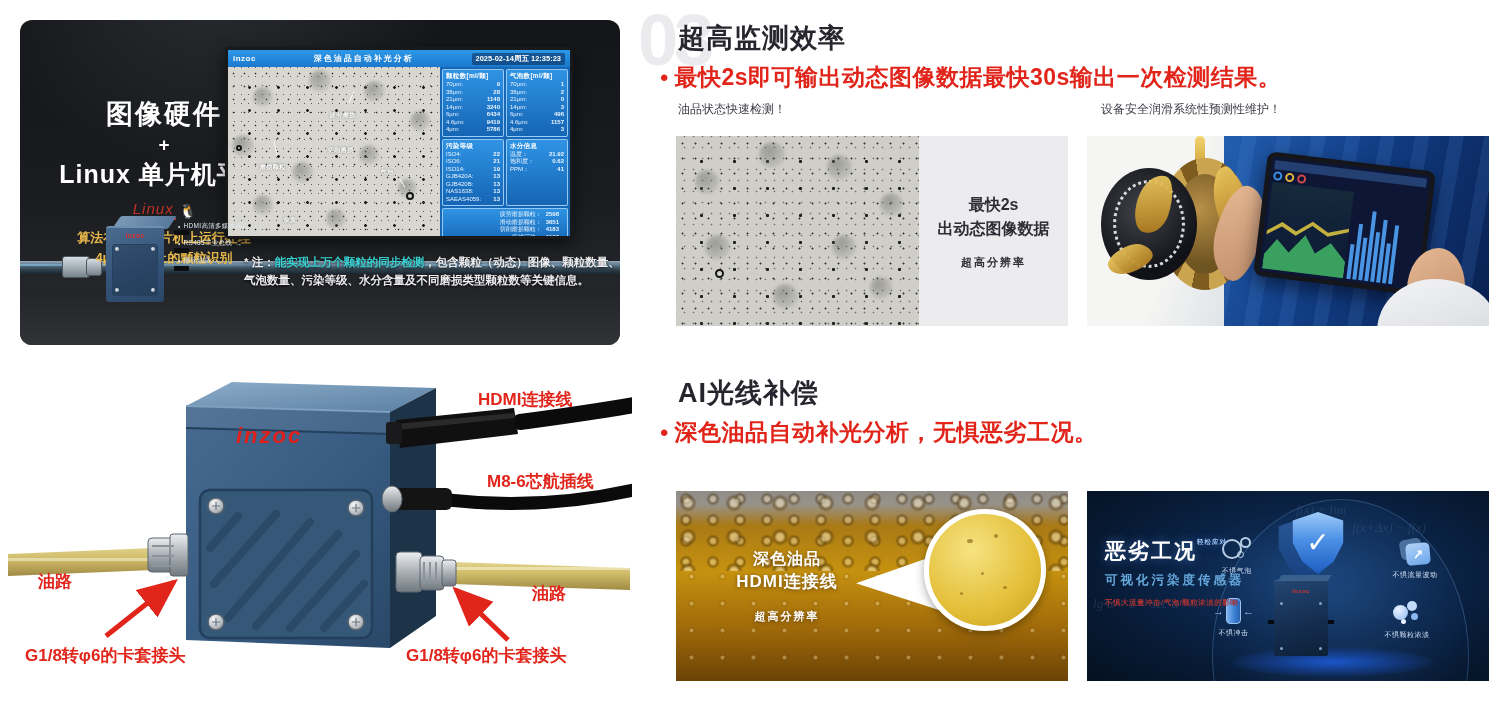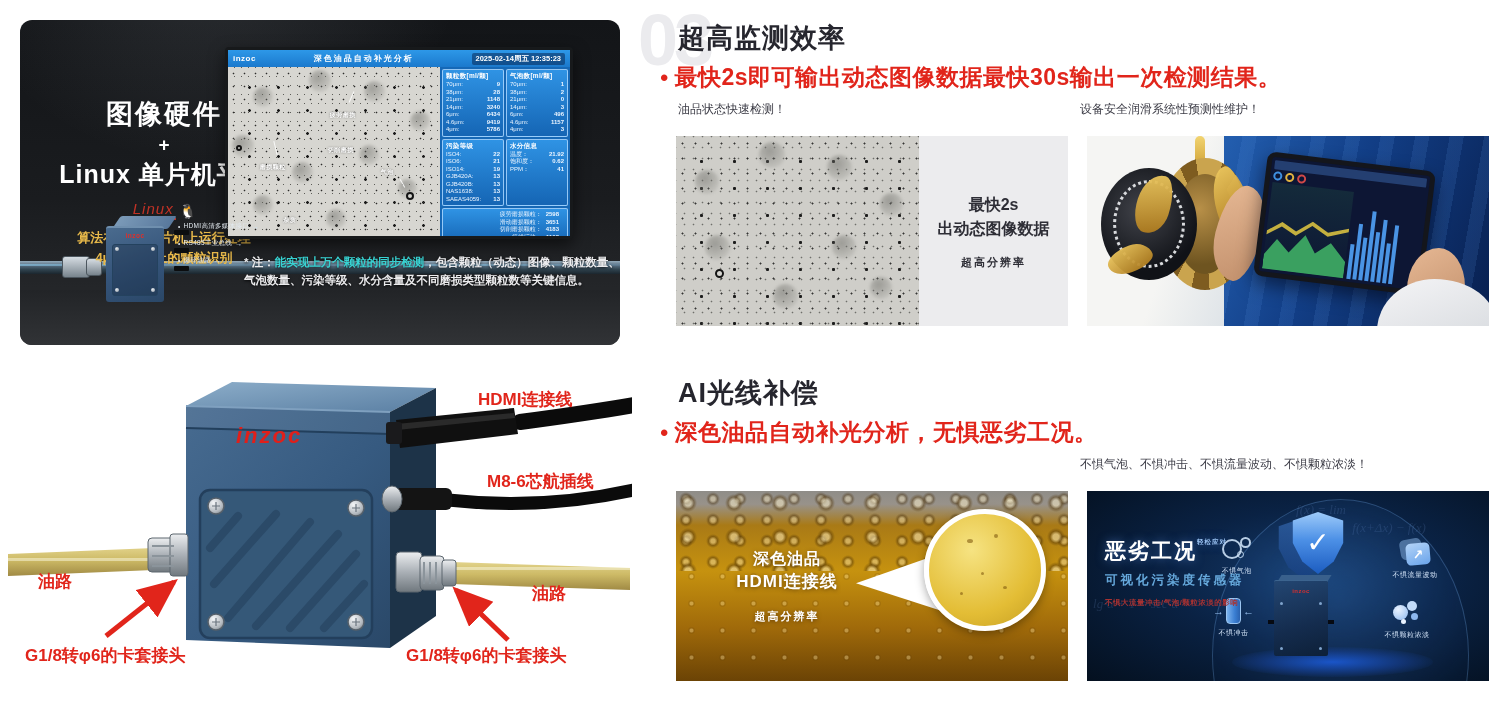--- a/index.html
+++ b/index.html
@@ -98,21 +98,21 @@
   
   .sec { position:absolute; left:630px; width:866px; }
   .sec03 { top:0; height:350px; } .sec04 { top:355px; height:352px; }
   .big-num { position:absolute; left:8px; top:4px; font-size:72px; font-weight:800;
     color:#ebebee; line-height:1; letter-spacing:-4px; z-index:0; }
   .sec-title { position:absolute; left:48px; top:20px; font-size:27px; font-weight:800; color:#26262e; z-index:1; letter-spacing:1px;}
   .sec-line { position:absolute; left:30px; top:62px; z-index:1; display:flex; align-items:baseline; gap:6px;}
   .sec-bullet { color:#e1251b; font-size:24px; line-height:1; align-self:center;}
   .sec-highlight { color:#e1251b; font-size:23px; font-weight:800; letter-spacing:.5px; }
   .cap { position:absolute; top:101px; font-size:12px; color:#3b3b45; font-weight:500; z-index:1; }
-  .cap-l { left:48px; } .cap-r { left:450px;text-align:right; }
+  .cap-l { left:48px; } .cap-r { left:471px;text-align:right; }
   .card { position:absolute; top:136px; height:190px; overflow:hidden; z-index:1; }
   .card-l { left:46px; width:392px; } .card-r { left:457px; width:402px; }
   
   .cf-img { position:absolute; left:0; top:0; width:62%; height:100%;
     background-color:#cfcec9;
     background-image:
       radial-gradient(circle, rgba(25,25,25,.85) .8px, transparent 1.2px),
       radial-gradient(circle, rgba(70,70,65,.7) .7px, transparent 1.1px),
       radial-gradient(circle, rgba(10,10,10,.9) 1.3px, transparent 1.8px);
     background-size:13px 15px, 9px 11px, 33px 27px; background-position:0 0, 4px 6px, 9px 12px; }
@@ -639,21 +639,20 @@
       <div class="sleeve"></div>
     </div>
   </section>
 
   <section class="sec sec04">
     <h2 class="sec-title">AI光线补偿</h2>
     <div class="sec-line">
       <span class="sec-bullet">•</span>
       <span class="sec-highlight">深色油品自动补光分析，无惧恶劣工况。</span>
     </div>
-    <div class="cap cap-r">不惧气泡、不惧冲击、不惧流量波动、不惧颗粒浓淡！</div>
 
     <div class="card card-l card-oil">
       <div class="oil-bubbles-top"></div>
       <div class="oil-bubbles-low"></div>
       <div class="oil-text">
         <div class="oil-l1">深色油品</div>
         <div class="oil-l2">HDMI连接线</div>
         <div class="oil-l3">超高分辨率</div>
       </div>
       <div class="mag-pointer"></div>

